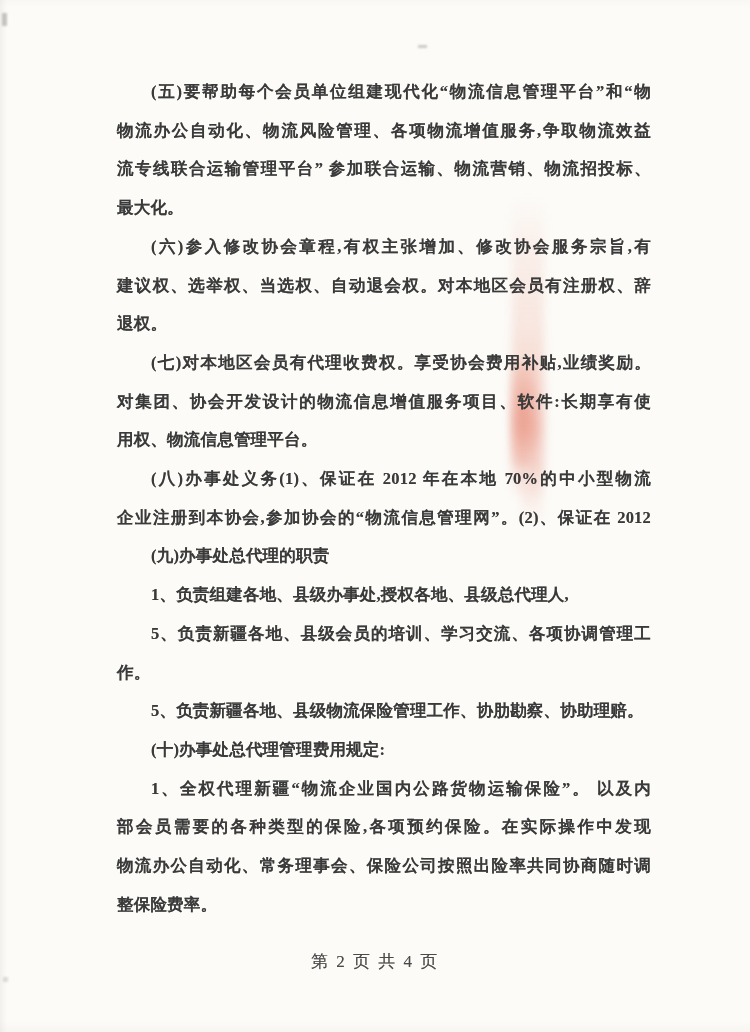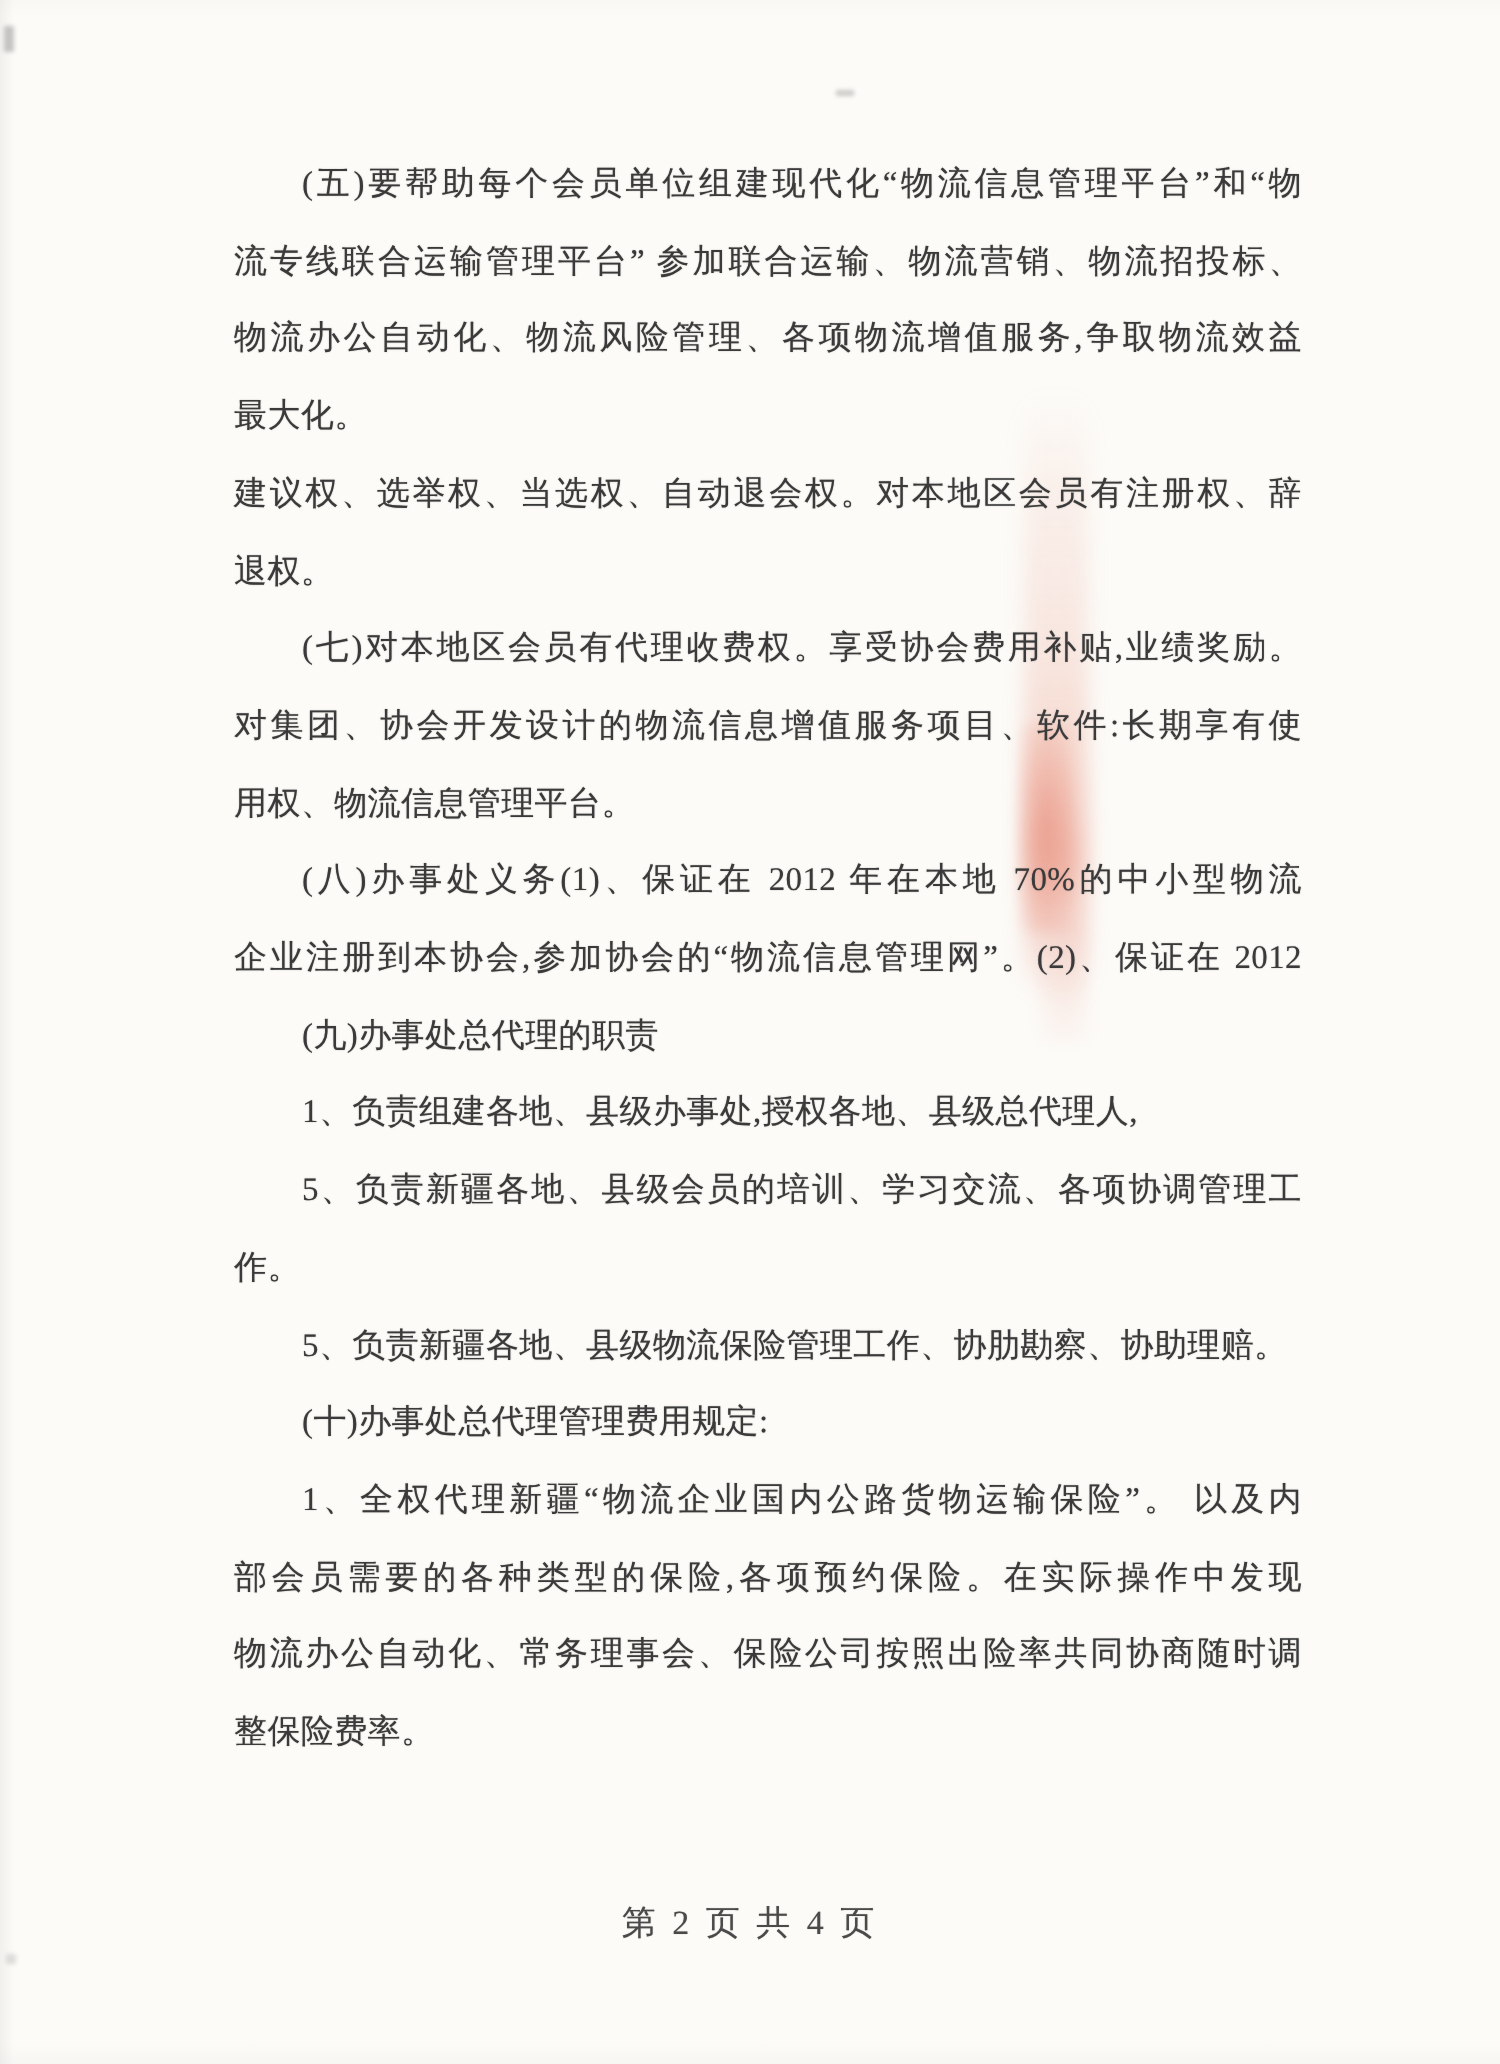--- a/index.html
+++ b/index.html
@@ -25,20 +25,21 @@
     background:
       linear-gradient(90deg, rgba(190,190,188,0.18) 0px, rgba(190,190,188,0) 7px),
       linear-gradient(0deg, rgba(200,200,198,0.10) 0px, rgba(200,200,198,0) 10px),
       linear-gradient(180deg, rgba(205,205,203,0.08) 0px, rgba(205,205,203,0) 8px);
   }
   .document-body {
     position: absolute;
     left: 117px;
     top: 73px;
     width: 534px;
+    font-weight: bold;
   }
   .para { }
   .line {
     font-size: 16.5px;
     line-height: 38.7px;
     letter-spacing: 0.2px;
     text-align: justify;
     text-align-last: justify;
     text-justify: inter-ideograph;
     color: var(--ink);
@@ -109,25 +110,26 @@
 <div class="artifact streak-main"></div>
 <div class="artifact streak-blob"></div>
 <div class="artifact streak-tail"></div>
 <div class="artifact speck-top-left"></div>
 <div class="artifact speck-top-center"></div>
 <div class="artifact speck-bottom-left"></div>
 
 <div class="document-body">
     <div class="para">
       <div class="line first">(五)要帮助每个会员单位组建现代化“物流信息管理平台”和“物</div>
+      <div class="line">物流办公自动化、物流风险管理、各项物流增值服务,争取物流效益</div>
       <div class="line">流专线联合运输管理平台” 参加联合运输、物流营销、物流招投标、</div>
-      <div class="line">物流办公自动化、物流风险管理、各项物流增值服务,争取物流效益</div>
       <div class="line last">最大化。</div>
     </div>
     <div class="para">
+      <div class="line first">(六)参入修改协会章程,有权主张增加、修改协会服务宗旨,有</div>
       <div class="line">建议权、选举权、当选权、自动退会权。对本地区会员有注册权、辞</div>
       <div class="line last">退权。</div>
     </div>
     <div class="para">
       <div class="line first">(七)对本地区会员有代理收费权。享受协会费用补贴,业绩奖励。</div>
       <div class="line">对集团、协会开发设计的物流信息增值服务项目、软件:长期享有使</div>
       <div class="line last">用权、物流信息管理平台。</div>
     </div>
     <div class="para">
       <div class="line first">(八)办事处义务(1)、保证在 2012 年在本地 70%的中小型物流</div>

